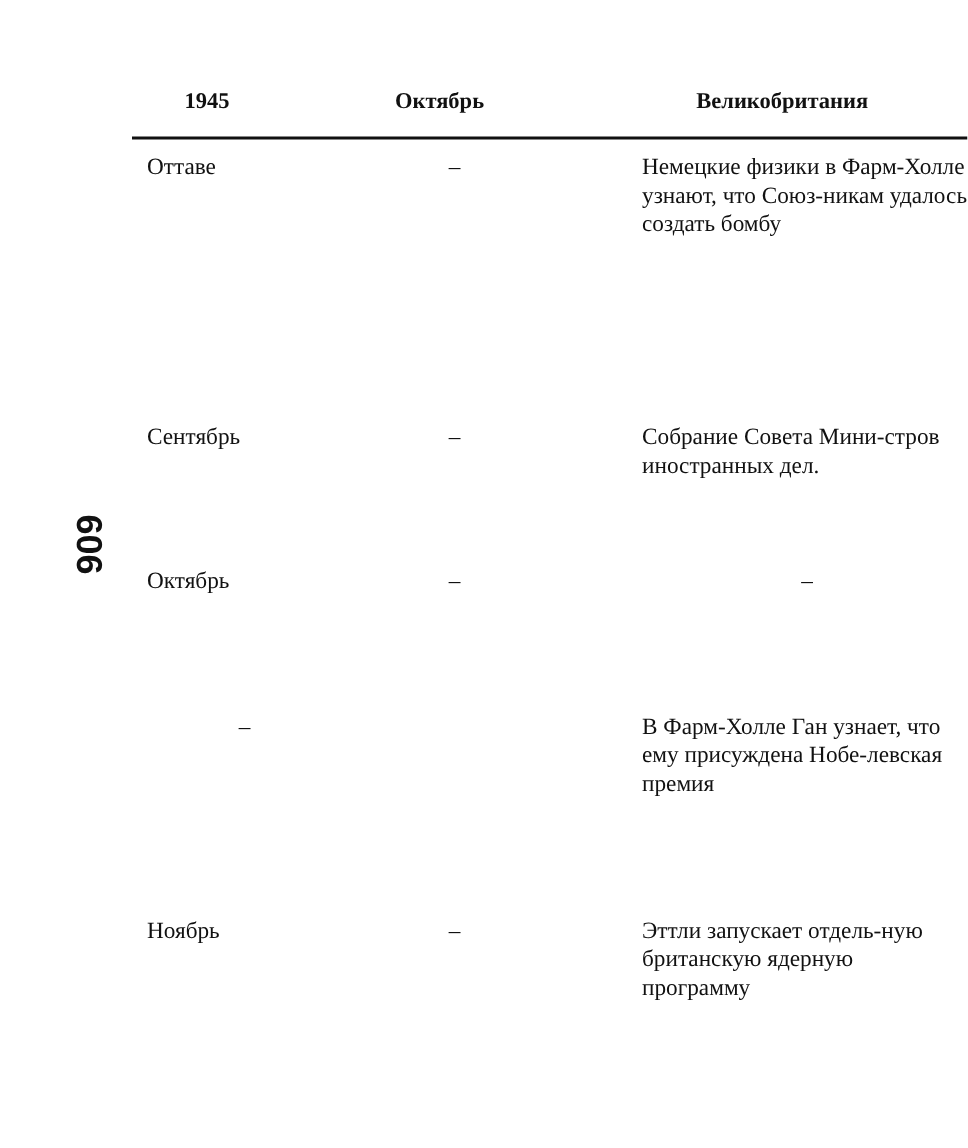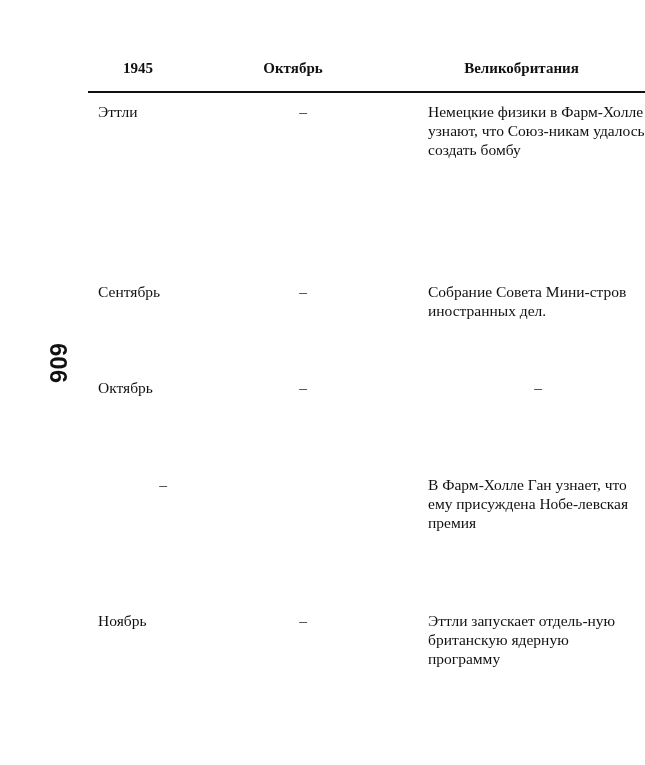--- a/index.html
+++ b/index.html
@@ -29,21 +29,21 @@
 
 <div class="table">
   <div class="header">
     <div class="h-year">1945</div>
     <div class="h-de">Октябрь</div>
     <div class="h-uk">Великобритания</div>
   </div>
   <div class="rule"></div>
 
   <div class="row" style="top:42px">
-    <div class="c-month">Эттли</div>
+    <div class="c-month">Оттаве</div>
     <div class="c-de">–</div>
     <div class="c-uk" style="width:220px">
       <p style="hyphens:manual">Немецкие физики в Фарм-Холле узнают, что Союз-никам удалось создать бомбу</p>
     </div>
   </div>
 
   <div class="row" style="top:222px">
     <div class="c-month">Сентябрь</div>
     <div class="c-de">–</div>
     <div class="c-uk" style="width:215px">

